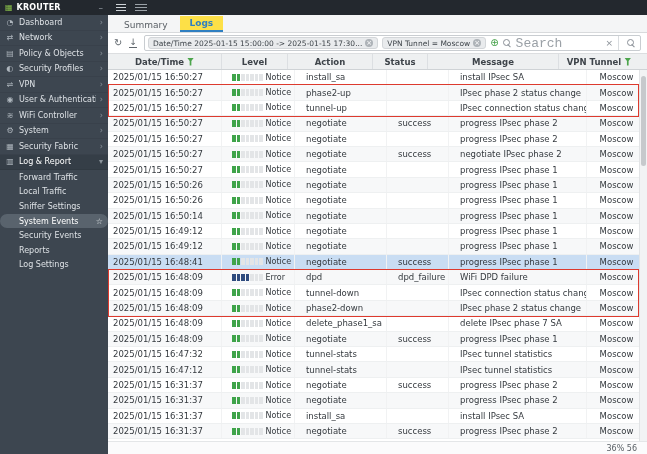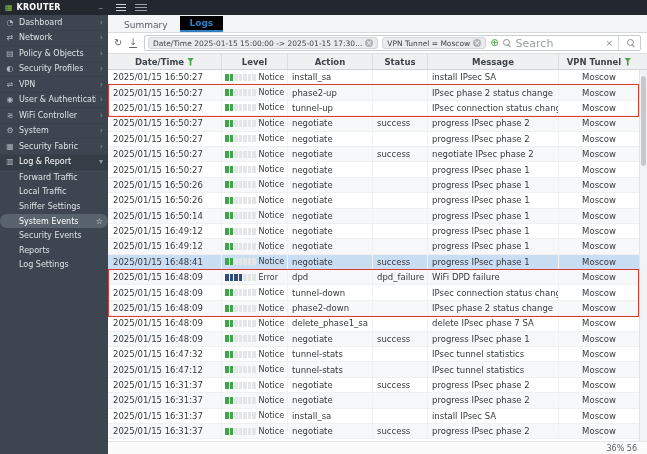--- a/index.html
+++ b/index.html
@@ -24,45 +24,45 @@
   .sub-star { margin-left:auto; color:#e4e8eb; font-size:8px; }
 
   
   .main { flex:1; display:flex; flex-direction:column; min-width:0; }
   .topbar { height:15px; background:#23282e; display:flex; align-items:center; gap:9px; padding:0 8px; flex-shrink:0; }
   .hamburger { width:10px; height:7px; background:repeating-linear-gradient(#cfd4d8 0 1.2px, transparent 1.2px 3px); }
   .listbars { width:12px; height:7px; background:repeating-linear-gradient(#9ba2a8 0 1.2px, transparent 1.2px 3px); }
 
   .tabs { height:18px; background:#f4f5f6; border-bottom:1px solid #d8dadc; display:flex; align-items:flex-end; padding-left:6px; gap:2px; flex-shrink:0; }
   .tab { padding:2px 10px 2px; font-size:9px; color:#5a6066; cursor:pointer; }
-  .tab.active { color:var(--accent); border-bottom:2px solid var(--accent); font-weight:bold; background:#000000; }
+  .tab.active { color:var(--accent); border-bottom:2px solid var(--accent); font-weight:bold; background:#fde047; }
 
   .toolbar { height:21px; border-bottom:1px solid #dcdee0; display:flex; align-items:center; padding:0 6px; gap:7px; background:#fff; flex-shrink:0; }
   .tb-icon { color:#5f666c; font-size:10px; line-height:1; cursor:pointer; }
   .dl { border-bottom:1.5px solid #5f666c; font-size:9px; padding-bottom:0.5px; }
   .searchbar { flex:1; height:16px; border:1px solid #c9cdd1; border-radius:2px; display:flex; align-items:center; padding-left:3px; gap:4px; min-width:0; background:#fff; }
   #pill-area { display:flex; gap:4px; min-width:0; }
   .pill { background:#e9ebed; border:1px solid #d3d6d9; border-radius:3px; height:12px; display:flex; align-items:center; gap:3px; padding:0 4px; font-size:7.5px; color:#3e444a; white-space:nowrap; }
   .pill-x { width:8px; height:8px; border-radius:50%; background:#aeb3b8; color:#fff; font-size:7px; line-height:8px; text-align:center; cursor:pointer; flex-shrink:0; }
   .add-filter { color:#43a047; font-size:10px; line-height:1; cursor:pointer; }
   .mag { position:relative; width:9px; height:9px; flex-shrink:0; }
   .mag::before { content:""; position:absolute; top:0.5px; left:0.5px; width:5px; height:5px; border:1.2px solid #8a9097; border-radius:50%; }
   .mag::after { content:""; position:absolute; width:3.6px; height:1.3px; background:#8a9097; transform:rotate(45deg); top:6.2px; left:4.6px; }
-  .search-ph { color:#9aa0a6; font-size:11px; flex:1; overflow:hidden; white-space:nowrap; }
+  .search-ph { color:#9aa0a6; font-size:13px; flex:1; overflow:hidden; white-space:nowrap;font-family:Liberation Mono, monospace; }
   .sb-x { padding:0 5px; color:#8a9097; font-size:9px; border-right:1px solid #d9dcdf; align-self:stretch; display:flex; align-items:center; cursor:pointer; }
   .sb-mag { padding:0 5px 0 3px; display:flex; align-items:center; cursor:pointer; }
 
   
   .grid-head { height:16px; display:grid; grid-template-columns:114px 66px 85px 55px 131px 1fr; background:#eef0f1; border-bottom:1px solid #cfd3d6; padding-right:8px; flex-shrink:0; }
   .gh-cell { display:flex; align-items:center; justify-content:center; gap:3px; font-size:8.5px; font-weight:bold; color:#3e444a; border-right:1px solid #dcdfe2; overflow:hidden; white-space:nowrap; cursor:pointer; }
   .gh-cell:last-child { border-right:none; }
   .funnel { width:7px; height:8px; background:var(--funnel); clip-path:polygon(0 0,100% 0,62% 45%,62% 100%,38% 100%,38% 45%); flex-shrink:0; }
 
   .grid-body { flex:1; position:relative; overflow:hidden; padding-right:8px; background:#fff; }
-  .row { height:15.4px; display:grid; grid-template-columns:114px 66px 85px 55px 131px 1fr; border-bottom:1px solid #eef0f1; align-items:center; cursor:pointer; }
+  .row { height:15.4px; display:grid; grid-template-columns:114px 66px 85px 55px 131px 1fr; border-bottom:1px solid #eef0f1; align-items:center; cursor:pointer;gap:7px; }
   .row.alt { background:#f7f8f9; }
   .row.selected { background:var(--selected); }
   .cell { padding:0 4px; white-space:nowrap; overflow:hidden; font-size:8.5px; color:#34393e; border-right:1px solid #f1f2f3; height:100%; display:flex; align-items:center; }
   .cell:last-child { border-right:none; }
   .cell.date { padding-left:5px; }
   .cell.tunnel { justify-content:center; }
   .cell.level { gap:3px; padding:4px 3px; }
   .bars { display:flex; gap:1px; }
   .bar { width:3.5px; height:7px; background:#e3e5e7; }
   .lvl-text { font-size:8px; }

